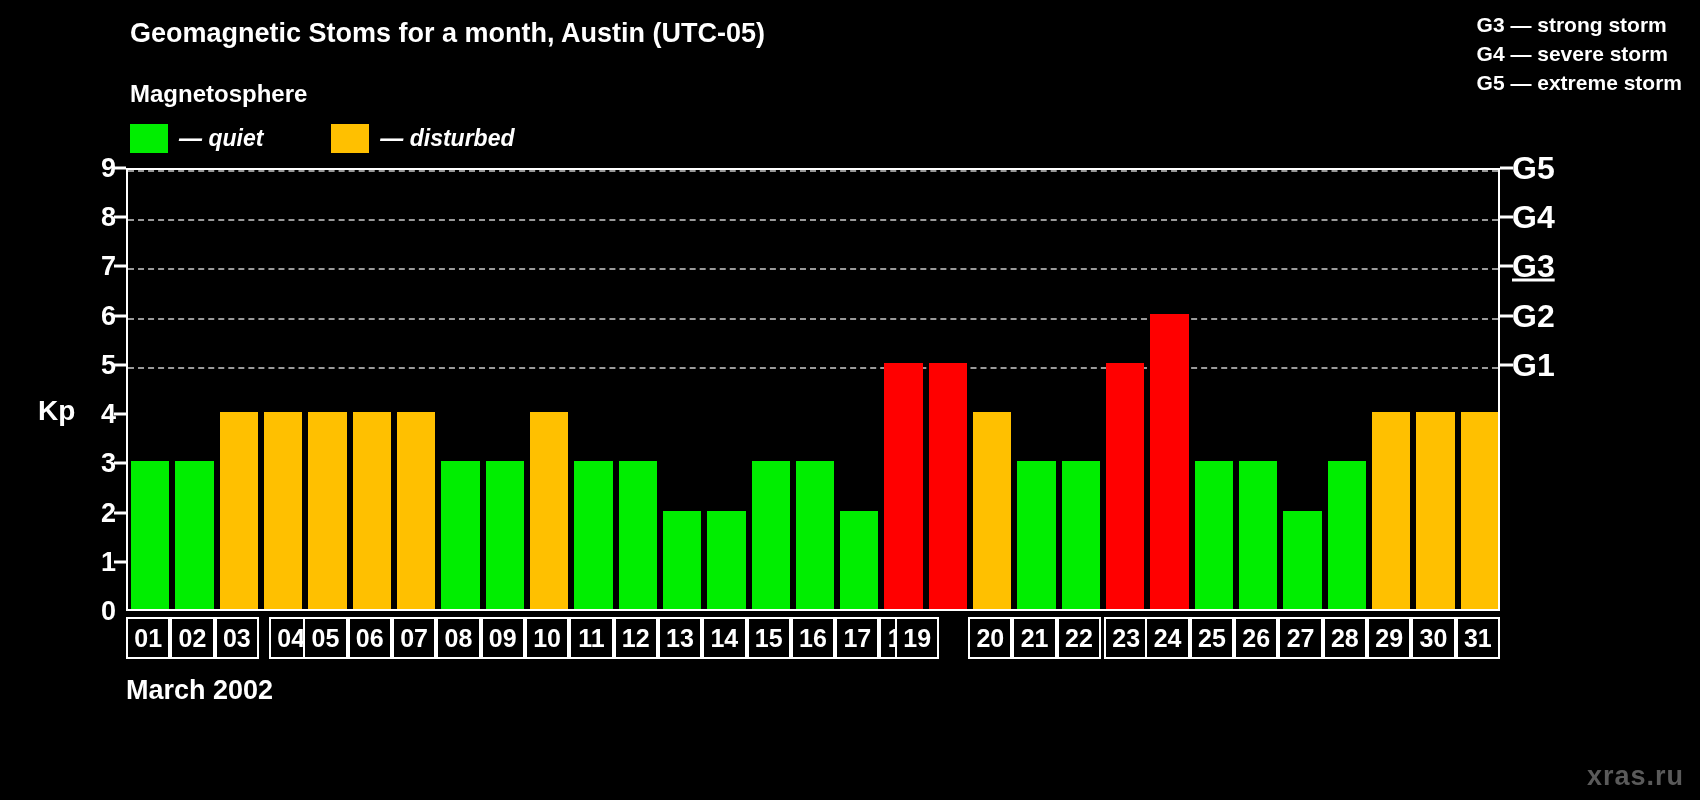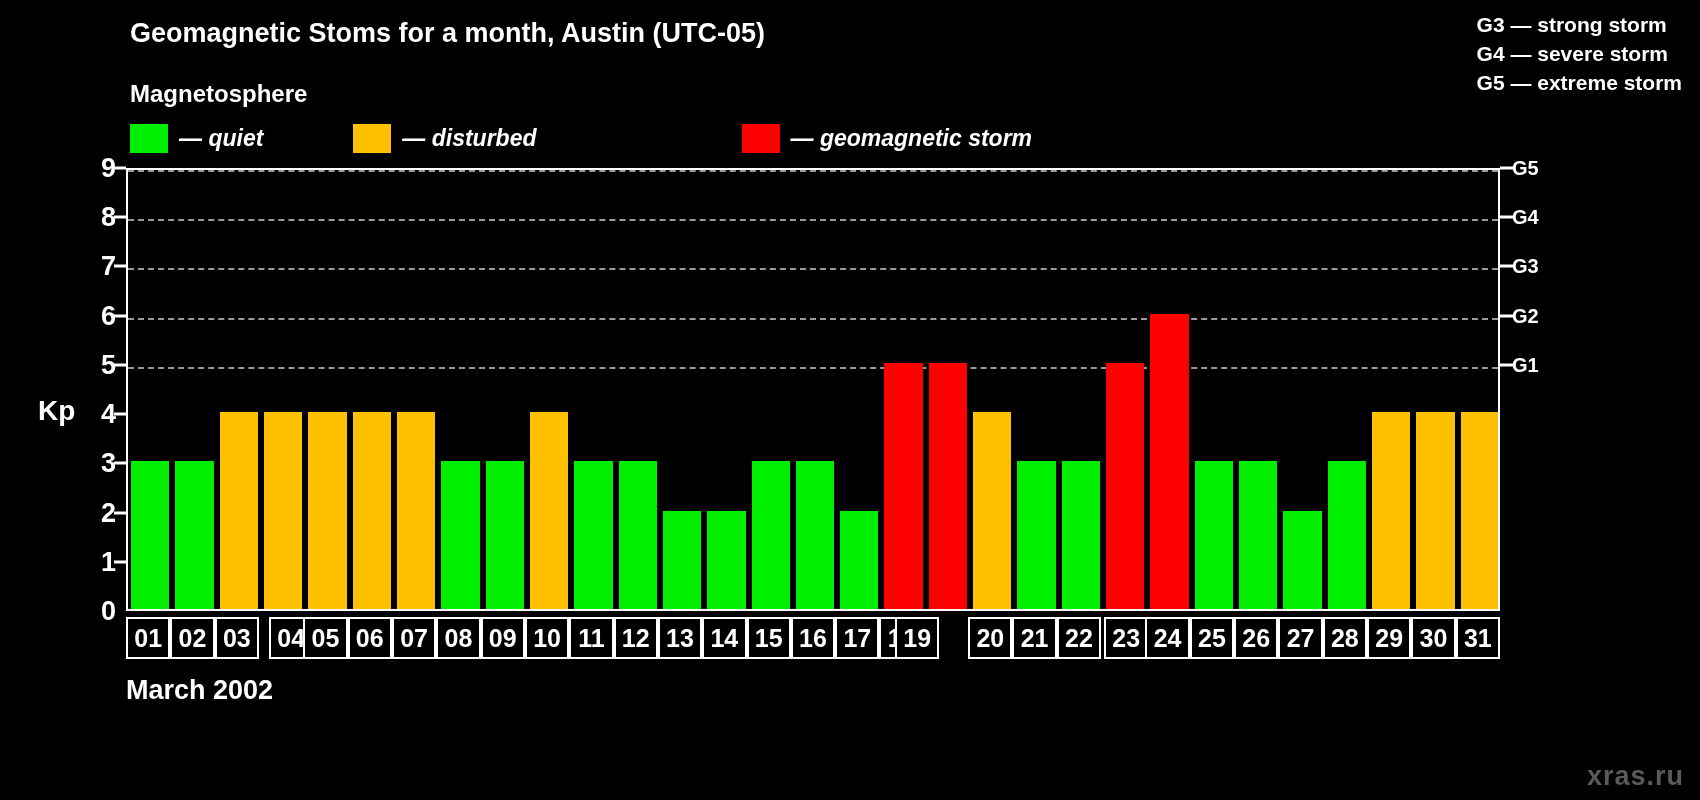--- a/index.html
+++ b/index.html
@@ -83,21 +83,21 @@
   #ylabel-kp {
     position: absolute;
     left: 38px; top: 395px;
     font-size: 28px; font-weight: bold; color: #ffffff;
   }
 
   
   .gtick-label {
     position: absolute;
     left: 1512px; width: 60px; text-align: left;
-    font-size: 20px; font-weight: bold; color: #ffffff;
+    font-size: 32px; font-weight: bold; color: #ffffff;
     transform: translateY(-50%);
   }
   .gtick-mark {
     position: absolute; left: 1500px; width: 13px; height: 0;
     border-top: 3px solid #ffffff;
     transform: translateY(-50%);
   }
 
   
   .bar {
@@ -137,27 +137,23 @@
 <div id="root">
 
   <div id="chart-title">Geomagnetic Stoms for a month, Austin (UTC-05)</div>
 
   <div id="legend-heading">Magnetosphere</div>
   <div id="legend-row">
       <div class="legend-item">
         <span class="legend-swatch" style="background: rgb(0, 238, 0);"></span>
         <span class="legend-text">— quiet</span>
       </div>
-      <div class="legend-item" style="margin-left: 90px; justify-content: center;">
+      <div class="legend-item" style="margin-left: 68px; justify-content: center;">
         <span class="legend-swatch" style="background: rgb(255, 192, 0);"></span>
         <span class="legend-text">— disturbed</span>
-      </div>
-      <div class="legend-item" style="margin-left: 205px;">
-        <span class="legend-swatch" style="background: rgb(255, 0, 0);"></span>
-        <span class="legend-text">— geomagnetic storm</span>
       </div>
     </div>
 
   <div id="gscale-legend">
       <div class="gscale-line">G3 — strong storm</div>
       <div class="gscale-line">G4 — severe storm</div>
       <div class="gscale-line">G5 — extreme storm</div>
     </div>
 
   <div id="ylabel-kp">Kp</div>
@@ -181,21 +177,21 @@
       <div class="ytick-label" style="top: 217.222px;">8</div>
       <div class="ytick-mark" style="top: 217.222px;"></div>
       <div class="ytick-label" style="top: 168px;">9</div>
       <div class="ytick-mark" style="top: 168px;"></div>
     </div>
   <div id="right-axis-ticks">
       <div class="gtick-label" style="top: 364.889px;">G1</div>
       <div class="gtick-mark" style="top: 364.889px;"></div>
       <div class="gtick-label" style="top: 315.667px;">G2</div>
       <div class="gtick-mark" style="top: 315.667px;"></div>
-      <div class="gtick-label" style="top: 266.444px;">G3</div>
+      <div class="gtick-label" style="top: 266.444px; text-decoration: underline;">G3</div>
       <div class="gtick-mark" style="top: 266.444px;"></div>
       <div class="gtick-label" style="top: 217.222px;">G4</div>
       <div class="gtick-mark" style="top: 217.222px;"></div>
       <div class="gtick-label" style="top: 168px;">G5</div>
       <div class="gtick-mark" style="top: 168px;"></div>
     </div>
 
   <div id="plot-frame">
     <div id="plot-inner">
         <div class="gridline" style="top: 196.889px;"></div>

